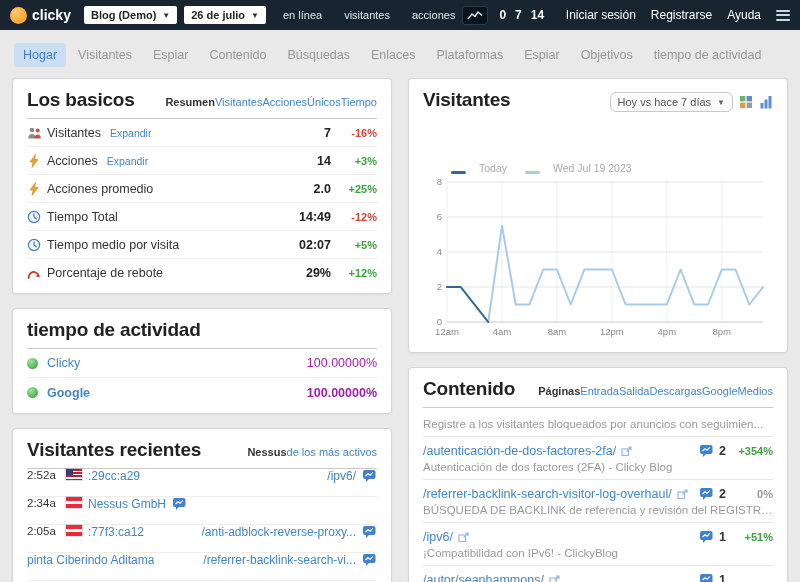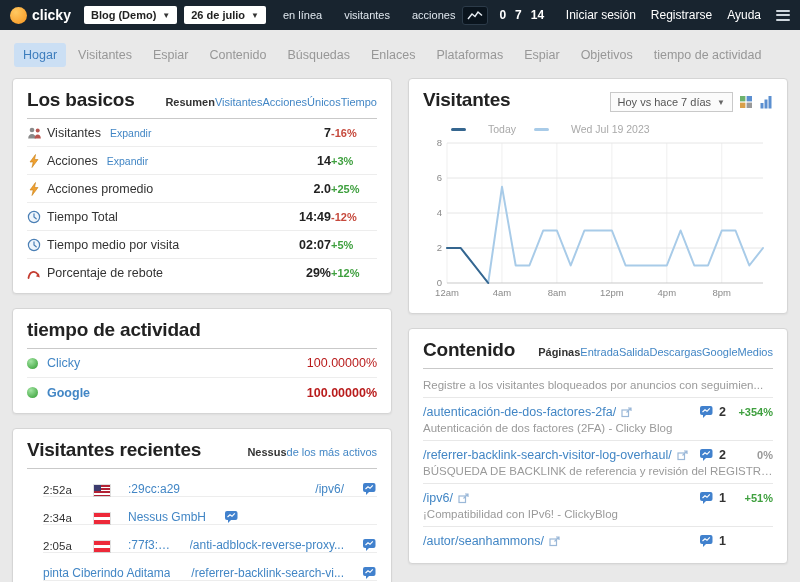--- a/index.html
+++ b/index.html
@@ -37,46 +37,46 @@
   .card-title { font-size: 19px; font-weight: bold; color: #222; letter-spacing: -0.2px; }
   .head-tabs { margin-left: auto; display: flex; font-size: 11px; align-items: flex-start; }
   .head-tab-active { color: #333; font-weight: bold; }
 
   
   .b-row { display: flex; align-items: center; height: 28px; border-bottom: 1px solid #ededed; font-size: 12.5px; color: #333; }
   .b-row:last-child { border-bottom: none; }
   .micon { width: 20px; display: inline-flex; align-items: center; }
   .expand { font-size: 10.5px; margin-left: 9px; }
   .mval { margin-left: auto; font-weight: bold; color: #222; }
-  .mdelta { width: 46px; text-align: left; font-size: 11px; font-weight: bold; }
+  .mdelta { width: 46px; text-align: right; font-size: 11px; font-weight: bold; }
   .red { color: #c6493c; } .green { color: #3fa03f; } .grayd { color: #999; }
 
   
   .u-row { display: flex; align-items: center; height: 29px; border-bottom: 1px solid #ededed; font-size: 12.5px; }
   .u-row:last-child { border-bottom: none; font-weight: bold; }
   .dot { width: 11px; height: 11px; border-radius: 50%; background: radial-gradient(circle at 35% 30%, #a2e4a2, #2f9b2f); margin-right: 9px; flex: none; }
-  .uval { margin-left: auto; color: #b91c1c; }
-
-  
-  .r-row { display: flex; align-items: flex-end; height: 28px; border-bottom: 1px solid #ededed; font-size: 12px; gap: 18px; margin-left: 16px; }
+  .uval { margin-left: auto; color: #a21caf; }
+
+  
+  .r-row { display: flex; align-items: flex-start; height: 28px; border-bottom: 1px solid #ededed; font-size: 12px; gap: 6px; }
   .rtime { color: #333; width: 33px; font-size: 11.5px; flex: none; }
   .flag { width: 16px; height: 11px; display: inline-block; position: relative; flex: none; box-shadow: 0 0 0 1px rgba(0,0,0,0.12); }
   .flag.us { background: repeating-linear-gradient(#b22234 0 1.6px, #fff 1.6px 3.2px); }
   .flag.us::before { content: ''; position: absolute; left: 0; top: 0; width: 7px; height: 5.5px; background: #3c3b6e; }
   .flag.at { background: linear-gradient(#ed2939 0 33%, #fff 33% 66%, #ed2939 66%); }
   .rname { overflow: hidden; white-space: nowrap; text-overflow: ellipsis; }
   .rpage { margin-left: auto; max-width: 168px; overflow: hidden; white-space: nowrap; text-overflow: ellipsis; flex: none; }
   .sicon { display: inline-flex; flex: none; }
 
   
   .range-wrap { margin-left: auto; display: flex; align-items: center; gap: 6px; }
-  .range-box { font-size: 11px; color: #555; border: 1px solid #c9c9c9; background: #fbfbfb; padding: 3px 7px; border-radius: 0; display: flex; gap: 6px; align-items: center; }
+  .range-box { font-size: 11px; color: #555; border: 1px solid #c9c9c9; background: #fbfbfb; padding: 3px 7px; border-radius: 6px; display: flex; gap: 6px; align-items: center; }
   .range-box .arr { font-size: 8px; color: #666; }
   .legend { display: flex; gap: 18px; margin: 9px 0 0 28px; font-size: 10.5px; color: #a9a9a9; align-items: center; }
-  .lg-item { display: flex; align-items: center; gap: 22px; }
+  .lg-item { display: flex; align-items: flex-end; gap: 13px; margin-top: 39px; }
   .lg-line { width: 15px; height: 3px; display: inline-block; border-radius: 2px; }
 
   
   .c-row { padding: 7px 0 6px; border-bottom: 1px solid #e8e8e8; }
   .c-row:last-child { border-bottom: none; }
   .c-top { display: flex; align-items: center; gap: 5px; font-size: 12.5px; }
   .cpage { overflow: hidden; white-space: nowrap; text-overflow: ellipsis; }
   .c-right { margin-left: auto; display: flex; align-items: center; gap: 5px; flex: none; }
   .ccount { color: #333; font-size: 12.5px; font-weight: bold; }
   .cdelta { font-size: 11px; font-weight: bold; width: 42px; text-align: right; }

